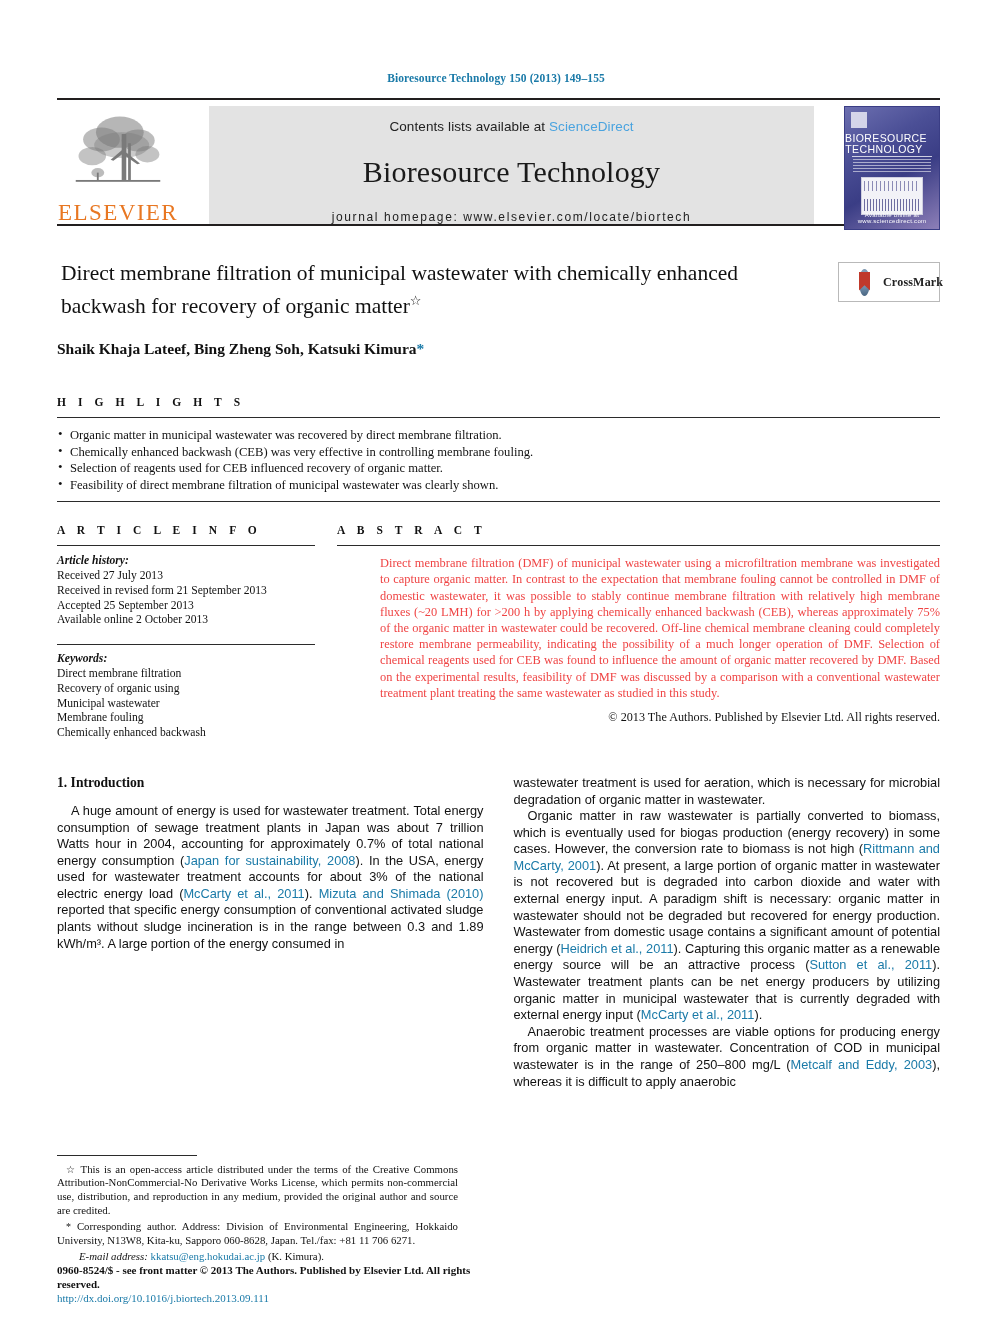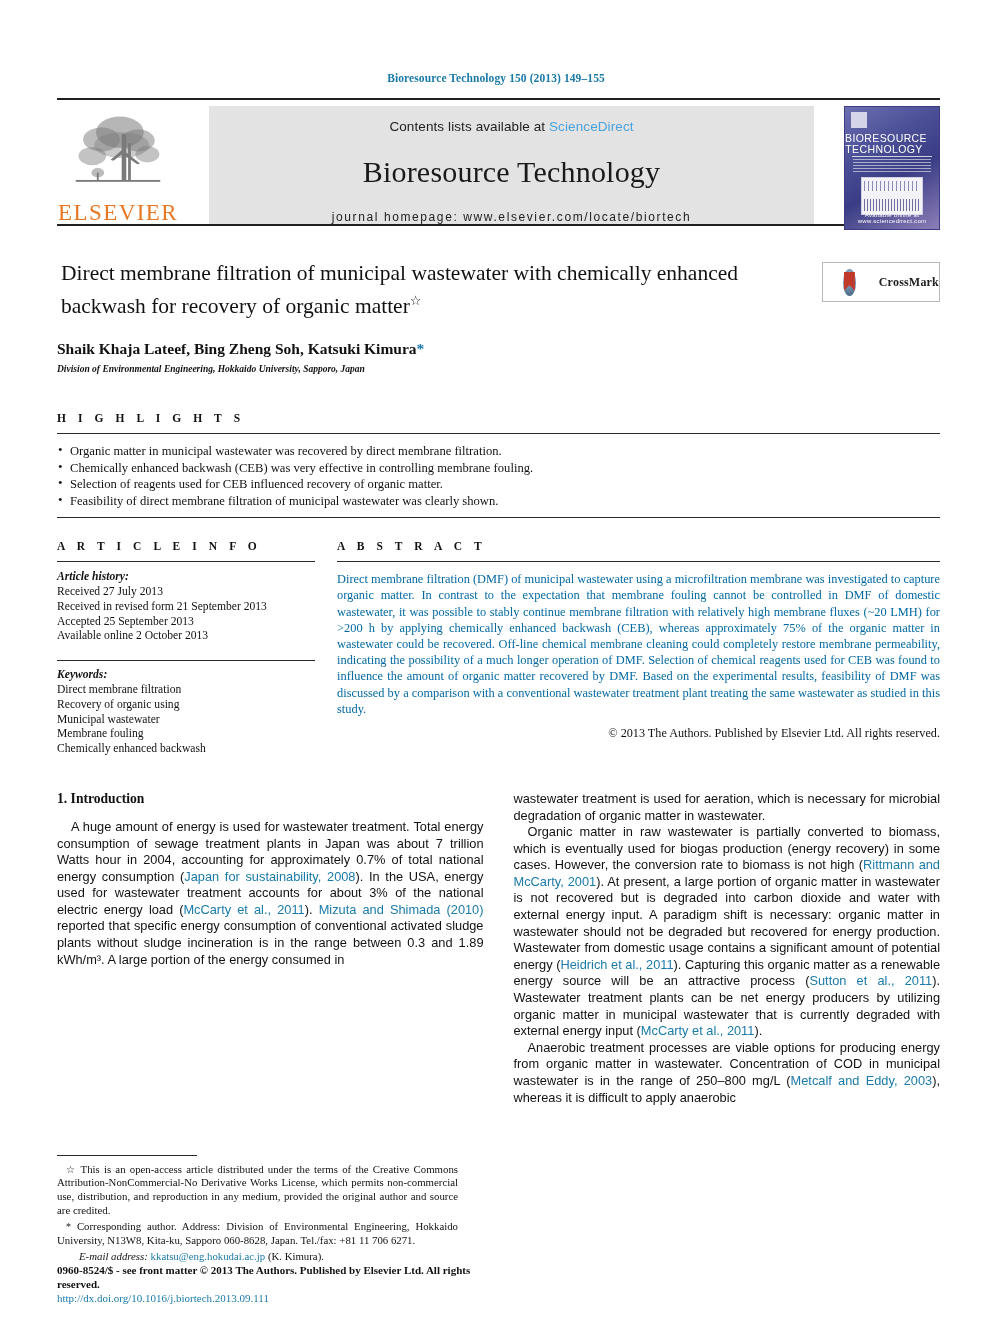--- a/index.html
+++ b/index.html
@@ -161,23 +161,23 @@
     font-family: "Liberation Serif", serif;
     font-style: italic;
     font-weight: bold;
     font-size: 9.5px;
     color: #111;
   }
 
   .crossmark {
     position: absolute;
     right: 0; top: 2px;
-    width: 118px; height: 40px;
+    width: 102px; height: 40px;
     border: 1px solid #b9b9b9;
-    display: flex; align-items: center; gap: 23px;
+    display: flex; align-items: center; gap: 13px;
     padding-left: 20px;
     background: #fff;
   }
   .crossmark-badge {
     width: 27px; height: 27px; border-radius: 50%;
     background: radial-gradient(circle at 35% 30%, #9fb4c8 0%, #6c8aa6 55%, #43607c 100%);
     position: relative;
     display:flex; align-items:flex-start; justify-content:center;
   }
   .crossmark-badge .ribbon {
@@ -231,21 +231,22 @@
   .info-gap { height: 10px; }
   .info-sep { border-top: 1px solid #2b2b2b; margin: 6px 0 7px 0; }
 
   .abs-rule { border-top: 1px solid #2b2b2b; margin-top: 9px; }
   .abs-body {
     padding-top: 9px;
     font-family: "Liberation Serif", serif;
     font-size: 12.4px;
     line-height: 16.2px;
     text-align: justify;
-    color: #0369a1;
+    color: #ef4444;
+    margin-left: 43px;
   }
   .abs-copyright {
     margin-top: 9px;
     text-align: right;
     font-family: "Liberation Serif", serif;
     font-size: 12.2px;
     color: #111;
   }
 
   
@@ -369,21 +370,20 @@
       <div class="crossmark-badge">
           <div class="ribbon"></div>
         </div>
       <div class="crossmark-text">CrossMark</div>
     </div>
 
     <h1 class="paper-title"><span>Direct membrane filtration of municipal wastewater with chemically enhanced backwash for recovery of organic matter</span><span class="starnote">☆</span></h1>
 
     <div class="authors"><span>Shaik Khaja Lateef, Bing Zheng Soh, Katsuki Kimura</span><span class="corr">*</span></div>
 
-    <div class="affiliation">Division of Environmental Engineering, Hokkaido University, Sapporo, Japan</div>
   </div>
 
   <div class="highlights">
     <div class="section-head">H I G H L I G H T S</div>
     <div class="rule-thin hl-rule-top"></div>
     <ul class="hl-list">
       <li>Organic matter in municipal wastewater was recovered by direct membrane filtration.</li>
       <li>Chemically enhanced backwash (CEB) was very effective in controlling membrane fouling.</li>
       <li>Selection of reagents used for CEB influenced recovery of organic matter.</li>
       <li>Feasibility of direct membrane filtration of municipal wastewater was clearly shown.</li>

